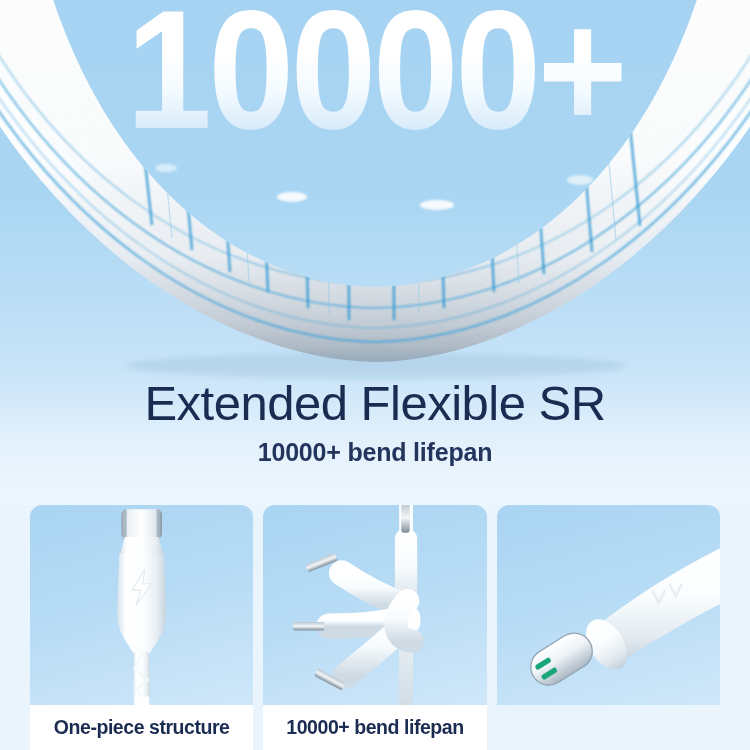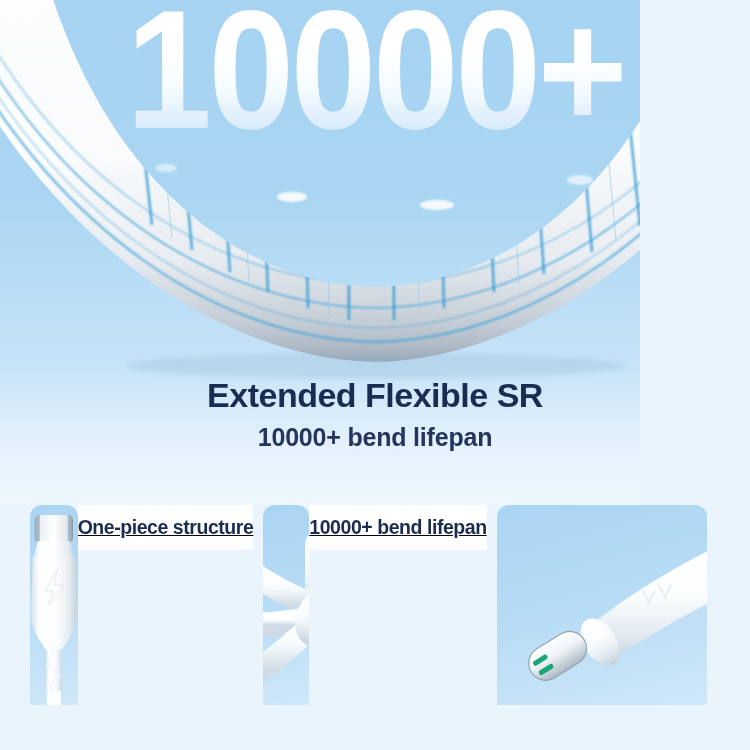--- a/index.html
+++ b/index.html
@@ -6,21 +6,21 @@
   html,body { width:750px; height:750px; overflow:hidden; }
   body {
     font-family:"Liberation Sans", sans-serif;
     background:#eaf4fc;
     position:relative;
   }
   #page { position:absolute; inset:0; width:750px; height:750px; overflow:hidden; }
 
   
   .hero {
-    position:absolute; left:0; top:0; width:640px; height:505px;
+    position:absolute; left:0; top:0; width:750px; height:505px;
     background:linear-gradient(180deg,#a6d3f2 0%, #aad6f3 40%, #c6e3f8 72%, #e4f1fc 88%, #eef7fd 100%);
     overflow:hidden;
   }
   
   .bignum {
     position:absolute; left:0; top:-14px; width:750px;
     text-align:center;
     font-family:"Liberation Sans", sans-serif;
     font-weight:700; font-size:168px; letter-spacing:-4px;
     line-height:1;
@@ -34,37 +34,36 @@
 
   
   .cable-wrap { position:absolute; inset:0; }
   .cable-svg { position:absolute; left:0; top:0; }
 
   
   .titleblock {
     position:absolute; left:0; top:378px; width:750px; text-align:center;
   }
   .title {
-    font-size:34px; font-weight:700; color:#1b2c52; letter-spacing:-0.5px;
+    font-size:49px; font-weight:400; color:#1b2c52; letter-spacing:-0.5px;
     line-height:1.05;
   }
   .subtitle {
     margin-top:9px; font-size:25px; font-weight:600; color:#23355c;
     letter-spacing:-0.2px;
   }
 
   
   .cards {
     position:absolute; left:0; top:505px; width:750px; height:245px;
     display:flex; gap:10px; padding:0 30px;
   }
   .card {
-    flex:1 1 0; position:relative; display:flex; flex-direction:row;
+    flex:1 1 0; position:relative; display:flex; flex-direction:column;
     height:245px;
-    text-decoration:underline;
   }
   .card-img {
     position:relative; height:200px;
     border-radius:12px 12px 0 0;
     background:linear-gradient(165deg,#a9d4f2 0%,#b6dbf5 45%,#cfe7f9 100%);
     overflow:hidden;
   }
   .card-cap {
     height:45px; background:#ffffff;
     display:flex; align-items:center; justify-content:center;

